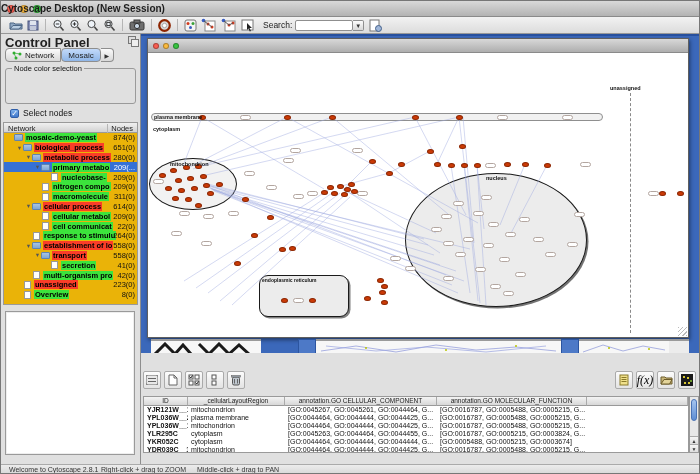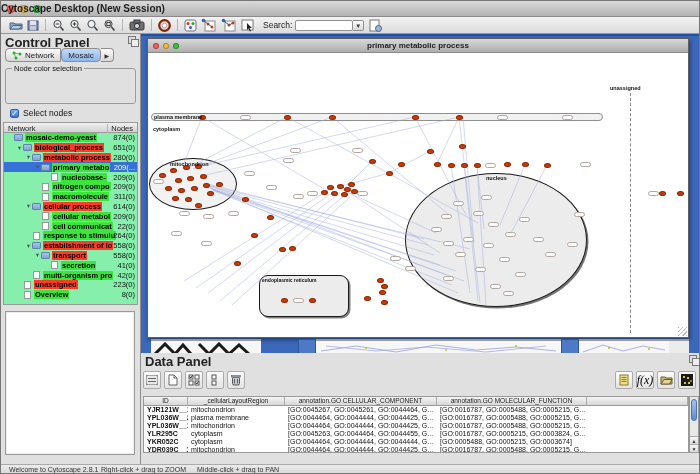--- a/index.html
+++ b/index.html
@@ -43,21 +43,21 @@
   #dropdown-cap{position:absolute;right:1px;top:1px;width:11px;height:9px;border-radius:2px;background:linear-gradient(#9ec2f0,#5b8fd6);
     color:#fff;font-size:5px;line-height:4.5px;text-align:center;}
   #checkbox-row{position:absolute;left:9px;top:74px;display:flex;align-items:center;}
   #checkbox{width:9px;height:9px;border-radius:2px;background:linear-gradient(#7db0ec,#3f77c9);border:1px solid #2f5ea8;
     color:#fff;font-size:8px;line-height:8px;text-align:center;font-weight:bold;}
   #checkbox-label{font-size:8.5px;color:#111;margin-left:4px;}
 
   #tree-header{position:absolute;left:2px;top:88px;width:135px;height:11px;background:linear-gradient(#f0f0f0,#d2d2d2);
     border:1px solid #9a9a9a;font-size:7.5px;color:#222;}
   #tree-header .h1{position:absolute;left:4px;top:1px;} #tree-header .h2{position:absolute;right:4px;top:1px;border-left:1px solid #b5b5b5;padding-left:3px;}
-  #tree-box{position:absolute;left:2px;top:99px;width:135px;height:172px;background:#86efac;border:1px solid #9a9a9a;border-top:none;overflow:hidden;}
+  #tree-box{position:absolute;left:2px;top:99px;width:135px;height:172px;background:#eab308;border:1px solid #9a9a9a;border-top:none;overflow:hidden;}
   .trow{position:relative;height:9.8px;display:flex;align-items:center;white-space:nowrap;}
   .trow.sel{background:#3571d6;}
   .tarrow{font-size:5.5px;color:#555;width:7px;text-align:center;flex:none;}
   .tspacer{width:7px;flex:none;}
   .tfolder{width:9px;height:7px;background:linear-gradient(#a8c4e4,#7fa6d2);border:1px solid #5f84b0;border-radius:1px;margin-right:2px;flex:none;}
   .tfile{width:7px;height:8px;background:#fff;border:1px solid #999;margin:0 3px 0 1px;flex:none;}
   .chip{font-size:7.5px;font-weight:bold;color:#000;padding:0 1px;overflow:hidden;}
   .chip.green{background:#3ce43c;} .chip.red{background:#fa3d28;}
   .tcount{position:absolute;right:2px;font-size:7.5px;color:#111;background:inherit;}
   .trow.sel .tcount{color:#fff;}
@@ -373,21 +373,20 @@
       </div>
     <div id="birdseye"></div>
   </div>
 
   <div id="mdi">
     <div id="inner-window">
       <div id="inner-titlebar">
         <span class="itl red"></span>
         <span class="itl yel"></span>
         <span class="itl grn"></span>
-        <span id="inner-title">primary metabolic process</span>
       </div>
       <div id="canvas">
         <div id="region-band"></div>
         <span class="rlabel" id="band-label">plasma membrane</span>
         <span class="rlabel" id="cyto-label">cytoplasm</span>
         <div id="region-mito"></div>
         <span class="rlabel" id="mito-label">mitochondrion</span>
         <div id="region-nucleus"></div>
         <span class="rlabel" id="nucleus-label">nucleus</span>
         <div id="region-er"></div>
@@ -560,24 +559,20 @@
       <svg width="90" height="13">
           <polyline points="4,10 24,3 44,9 64,4 86,8" fill="none" stroke="#8a94d8" stroke-width=".7"></polyline>
           <circle cx="30" cy="6" r="1" fill="#b9c400"></circle>
           <circle cx="70" cy="7" r="1" fill="#b9c400"></circle>
         </svg>
     </div>
     <div class="frag" style="left:528px;width:20px;background:#ececec;"></div>
   </div>
 
   <div id="data-panel">
-    <div class="panel-head">
-      <span>Data Panel</span>
-      <span class="float-ico"></span>
-    </div>
     <div id="dp-toolbar">
       <span class="dp-ico">
           <svg width="12" height="10">
             <rect x="0" y="0" width="12" height="10" rx="2" fill="#e8e8e8" stroke="#666"></rect>
             <line x1="2" y1="3.5" x2="10" y2="3.5" stroke="#666"></line>
             <line x1="2" y1="6.5" x2="10" y2="6.5" stroke="#666"></line>
           </svg>
         </span>
       <span class="dp-ico">
           <svg width="10" height="12">

